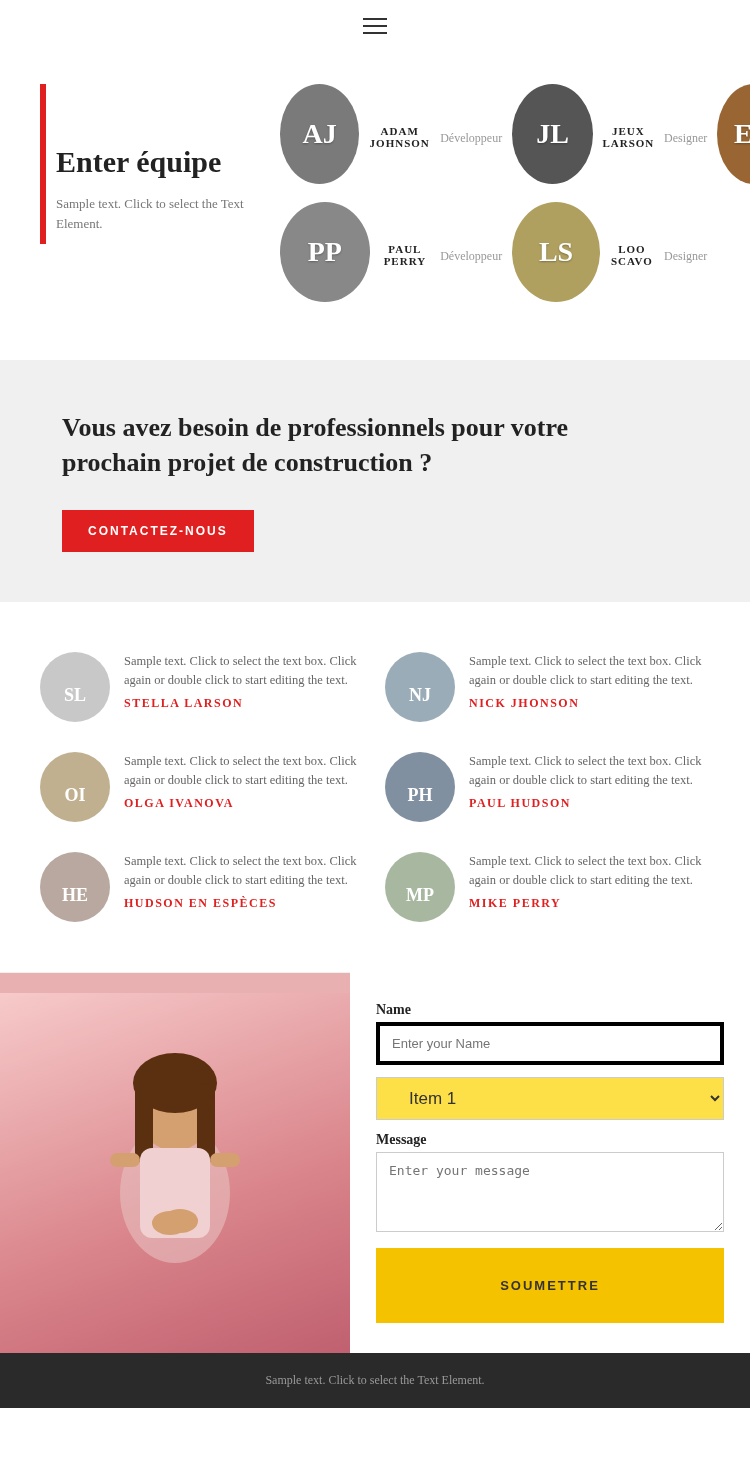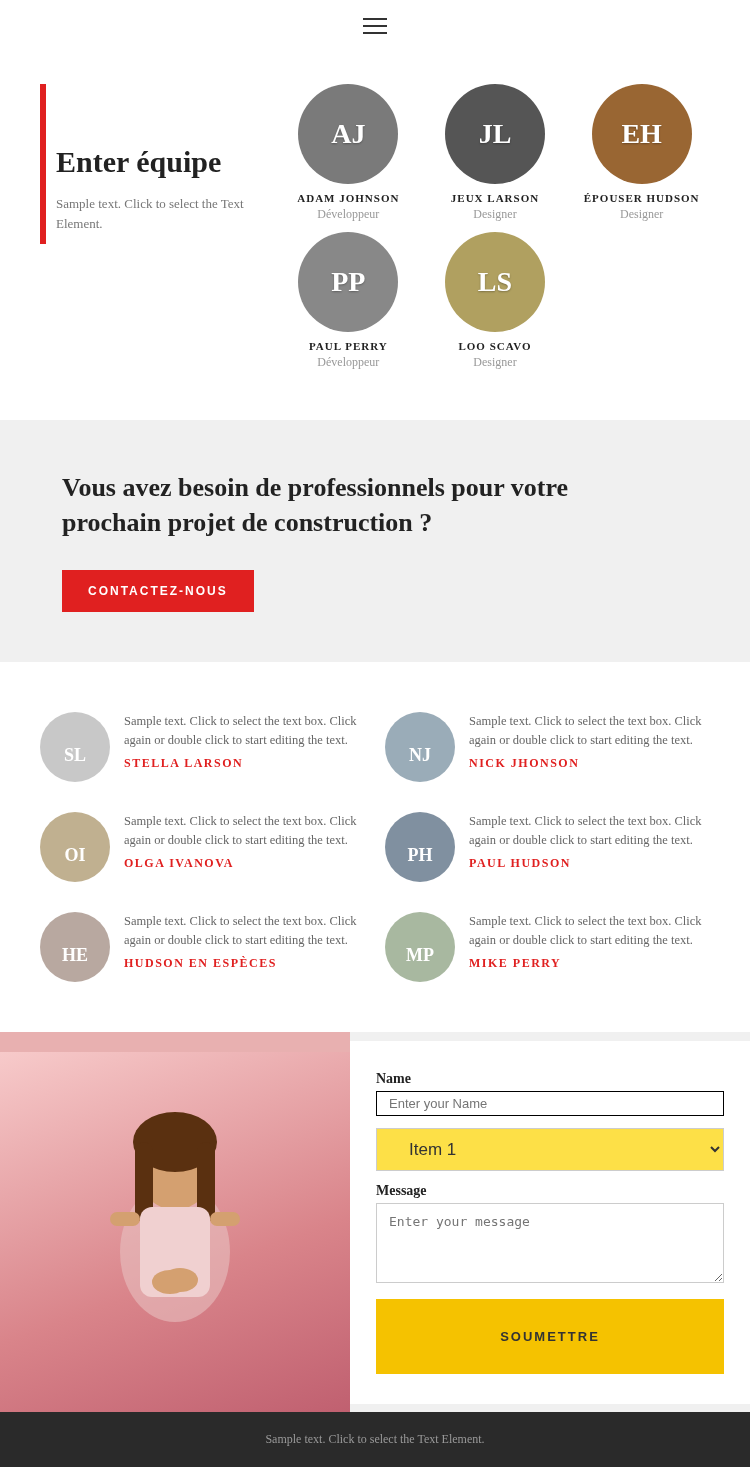--- a/index.html
+++ b/index.html
@@ -62,21 +62,21 @@
     }
     .team-grid {
       flex: 1;
       display: grid;
       grid-template-columns: repeat(3, 1fr);
       gap: 10px 10px;
       padding-left: 20px;
     }
     .team-member {
       display: flex;
-      flex-direction: column;
+      flex-direction: row;
       align-items: center;
       text-align: center;
     }
     .team-avatar {
       width: 100px;
       height: 100px;
       border-radius: 50%;
       overflow: hidden;
       margin-bottom: 8px;
       background: #ccc;
@@ -205,22 +205,22 @@
     }
     .form-label {
       font-size: 14px;
       font-weight: 600;
       color: #222;
       margin-bottom: 4px;
       display: block;
     }
     .form-input {
       width: 100%;
-      border: 1px solid #000000;
-      padding: 4px 12px;
+      border: 4px solid #000000;
+      padding: 10px 12px;
       font-size: 13px;
       color: #4c1d95;
       outline: none;
       background: #fff;
     }
     .form-select {
       width: 100%;
       border: 1px solid #ccc;
       padding: 10px 28px;
       font-size: 17px;

